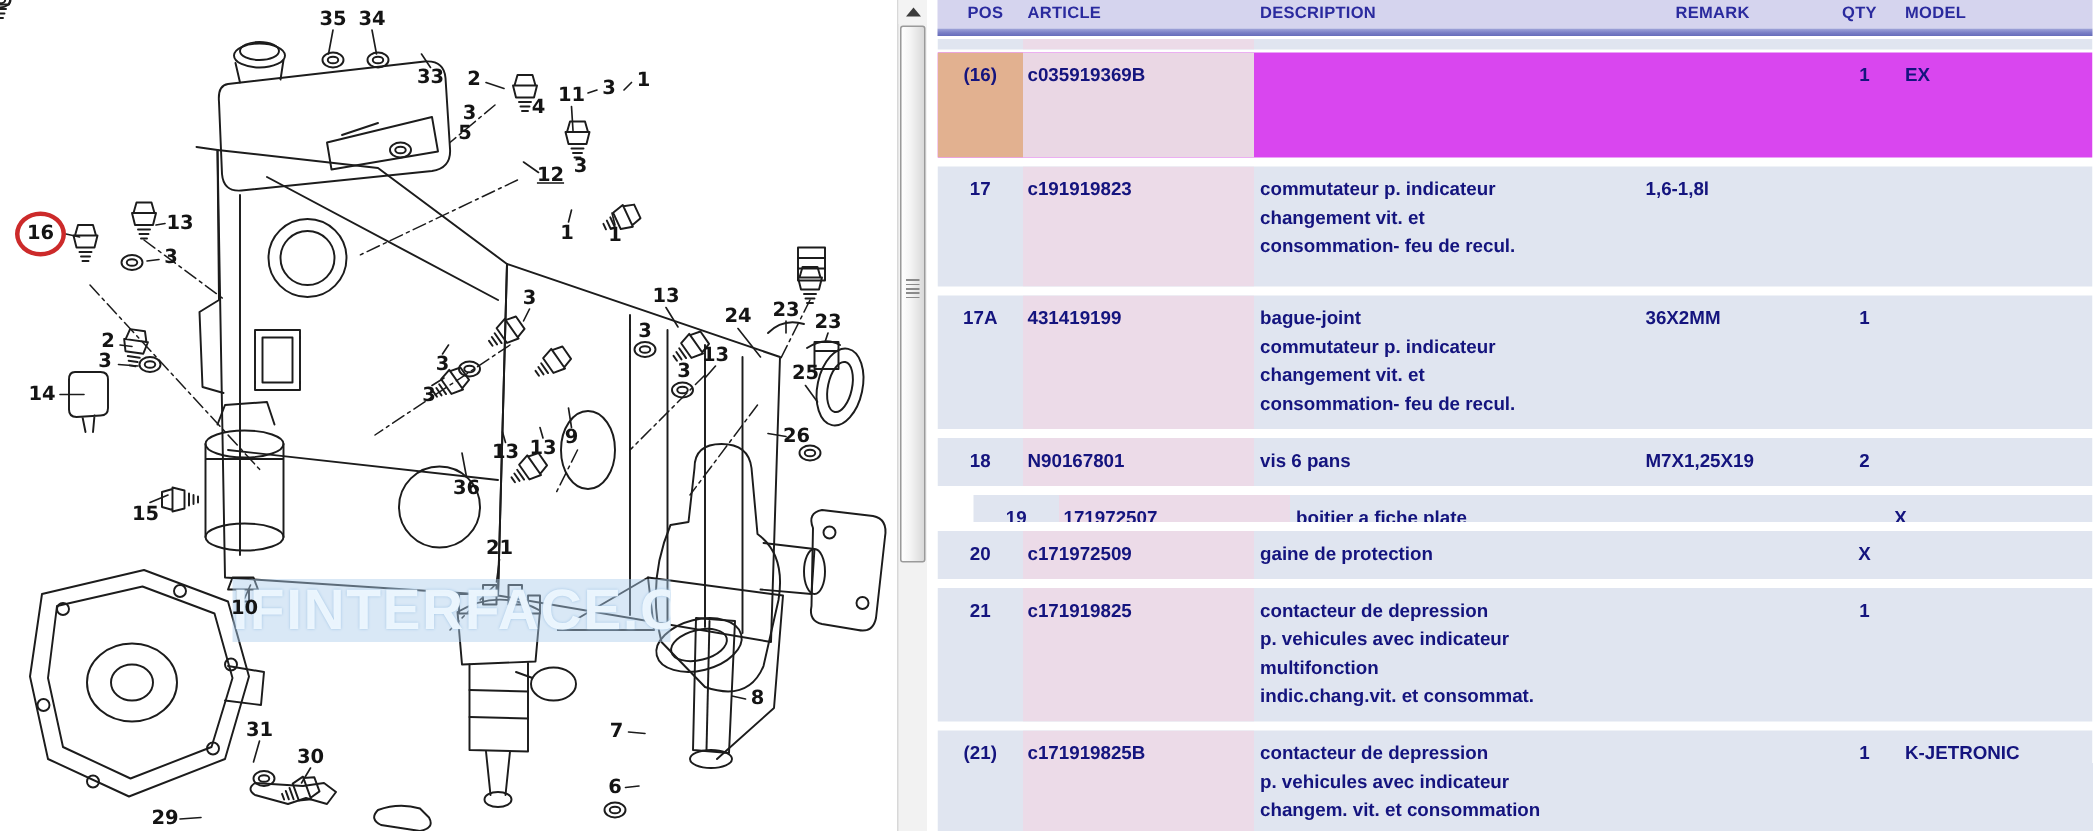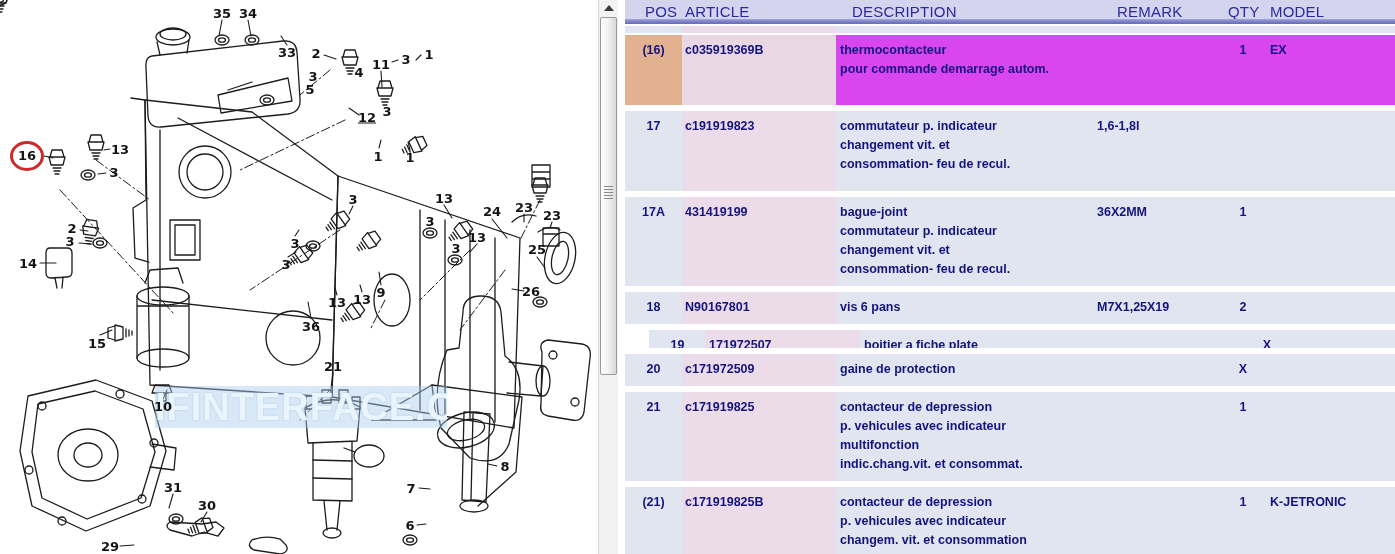--- a/index.html
+++ b/index.html
@@ -38,21 +38,21 @@
   #sb-thumb{
     position:absolute;left:1px;top:17px;width:15px;height:356px;cursor:pointer;
     background:linear-gradient(90deg,#ffffff 0%,#f4f4f4 40%,#d9d9d9 100%);
     border:1px solid #9a9a9a;border-radius:2px;
   }
   #sb-grip{position:absolute;left:3px;top:168px;width:9px;height:14px;
     background:repeating-linear-gradient(180deg,#8a8a8a 0 1px,transparent 1px 3px);}
   
   #table{position:absolute;left:625px;top:0;width:770px;height:554px;background:#ffffff;color:#14147e;}
   #thead{position:absolute;left:0;top:0;width:770px;height:19px;background:#d5d4ee;}
-  .hcell{position:absolute;top:3px;font-size:15px;font-weight:normal;color:#2a2a9e;letter-spacing:0.2px;cursor:pointer;}
+  .hcell{position:absolute;top:3px;font-size:11px;font-weight:bold;color:#2a2a9e;letter-spacing:0.2px;cursor:pointer;}
   #thead-bar{position:absolute;left:0;top:19px;width:770px;height:5px;
     background:linear-gradient(180deg,#a2a7da 0%,#7a7fc6 55%,#666cba 100%);}
   #tbody{position:absolute;left:0;top:26px;width:770px;height:528px;overflow:hidden;}
   .trow{position:relative;margin-bottom:6px;background:#e0e5f0;overflow:hidden;cursor:pointer;}
   .trow .band-article{position:absolute;left:57px;top:0;bottom:0;width:154px;background:#ecdbe8;}
   .trow.hl{background:#d946ef;}
   .trow.hl .band-article{background:#ead7e4;}
   .trow.hl .band-pos{position:absolute;left:0;top:0;bottom:0;width:57px;background:#e2b190;}
   .cell{position:absolute;top:6px;font-size:12.5px;font-weight:bold;line-height:19px;white-space:pre;color:#14147e;}
   .c-pos{left:0;width:57px;text-align:center;}
@@ -252,37 +252,35 @@
     </div>
   <div id="sb-thumb">
     <div id="sb-grip"></div>
   </div>
 </div>
 
 <div id="table">
   <div id="thead">
       <span class="hcell" style="left: 20px;">POS</span>
       <span class="hcell" style="left: 60px;">ARTICLE</span>
-      <span class="hcell" style="left: 227px;">DESCRIPTION</span>
+      <span class="hcell" style="left: 215px;">DESCRIPTION</span>
       <span class="hcell" style="left: 472px; margin-left: 20px;">REMARK</span>
       <span class="hcell" style="left: 603px;">QTY</span>
       <span class="hcell" style="left: 645px;">MODEL</span>
     </div>
   <div id="thead-bar"></div>
   <div id="tbody">
       <div class="trow" style="height: 7px; margin-bottom: 2px;">
         <div class="band-article"></div>
       </div>
       <div class="trow hl" style="height: 70px;">
         <div class="band-pos"></div>
         <div class="band-article"></div>
         <div class="cell c-pos">(16)</div>
         <div class="cell c-article">c035919369B</div>
-        <div class="cell c-desc">thermocontacteur
-pour commande demarrage autom.</div>
         <div class="cell c-qty">1</div>
         <div class="cell c-model">EX</div>
       </div>
       <div class="trow" style="height: 80px;">
         <div class="band-article"></div>
         <div class="cell c-pos">17</div>
         <div class="cell c-article">c191919823</div>
         <div class="cell c-desc">commutateur p. indicateur
 changement vit. et
 consommation- feu de recul.</div>

